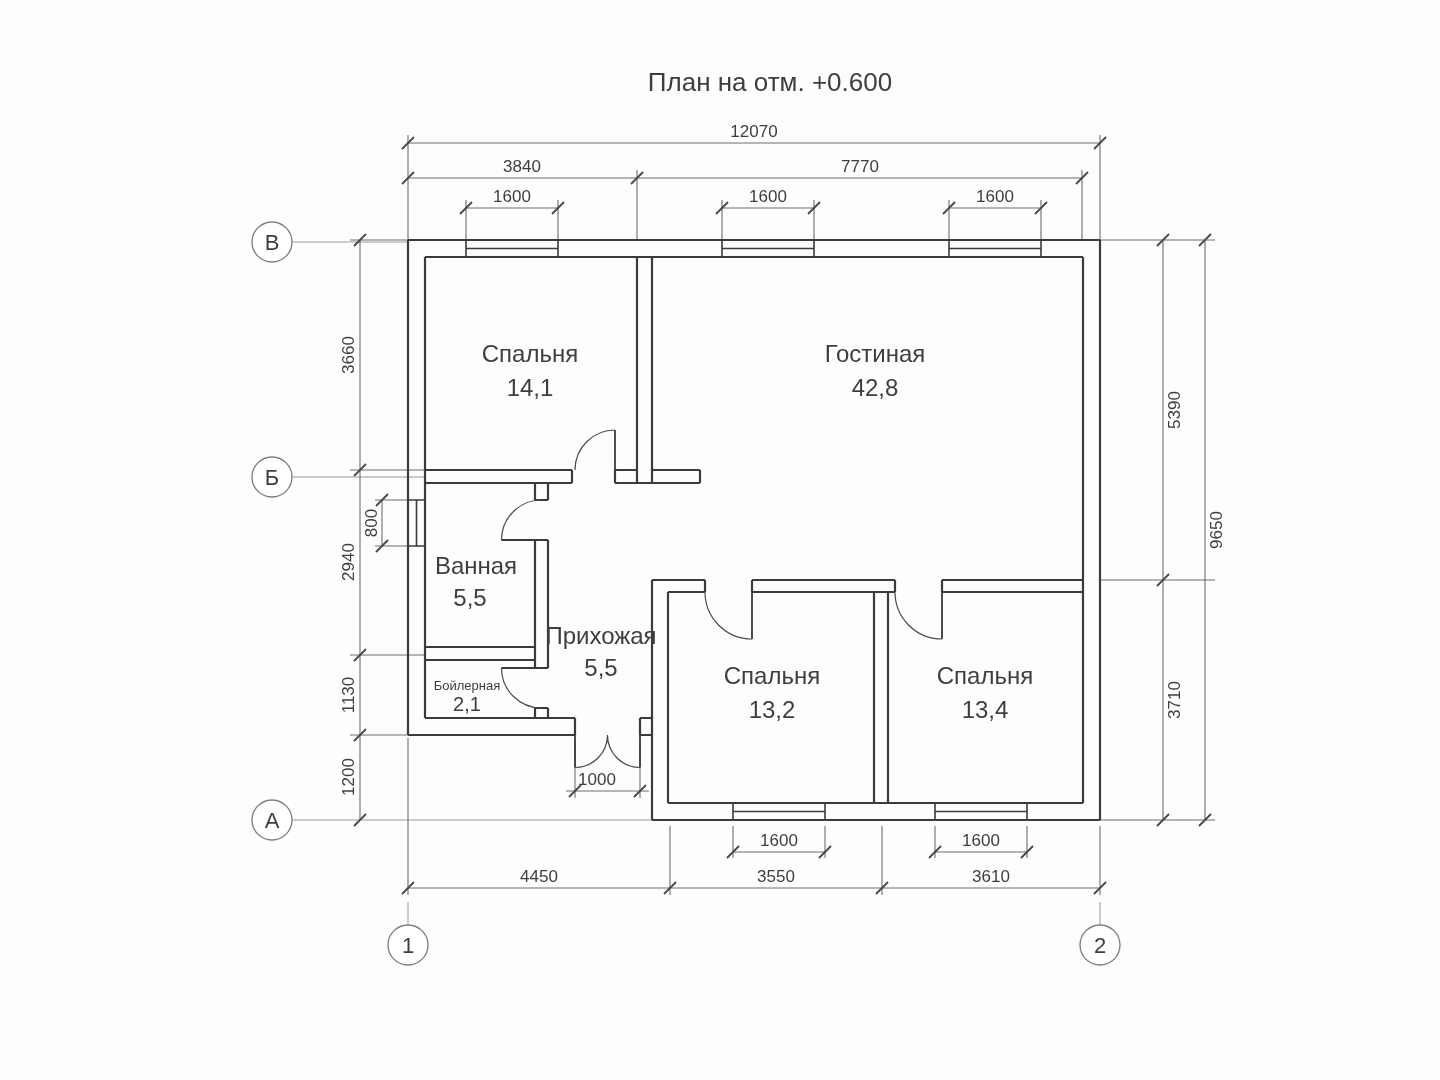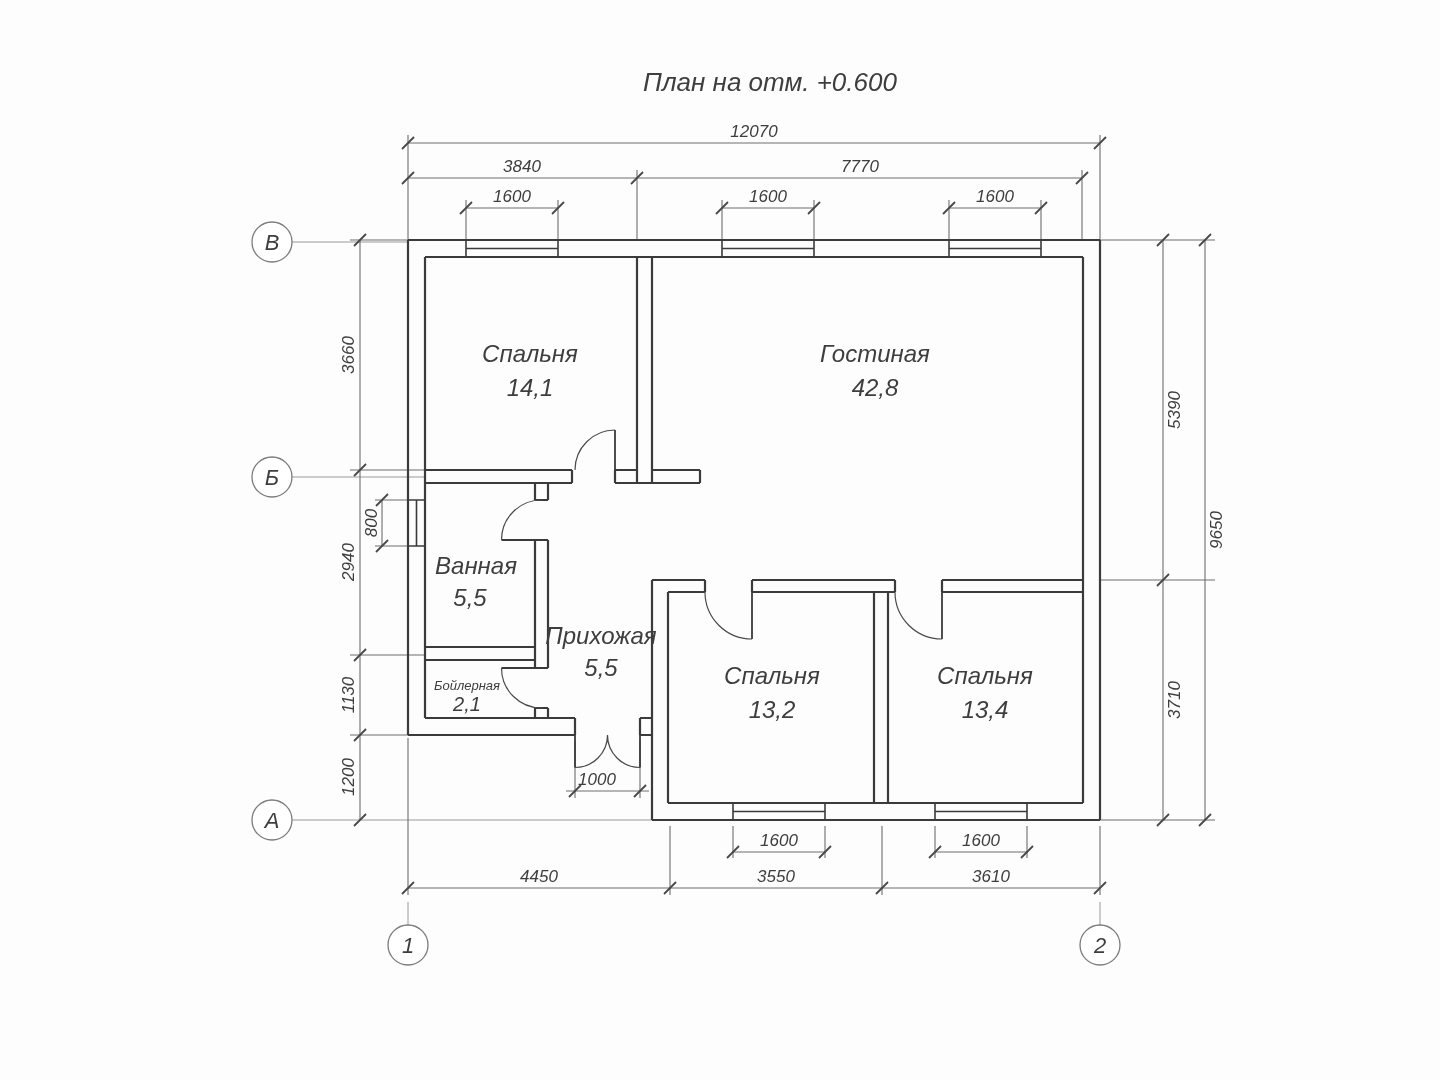--- a/index.html
+++ b/index.html
@@ -1,16 +1,16 @@
 <!DOCTYPE html>
 <html><head>
 <meta charset="utf-8">
 <style>
   html,body{margin:0;padding:0;background:#fdfdfd;}
-  .page{width:1436px;height:1080px;position:relative;background:#fdfdfd;overflow:hidden;font-style:italic;}
+  .page{width:1436px;height:1080px;position:relative;background:#fdfdfd;overflow:hidden;}
   svg{display:block;}
   text{font-family:"Liberation Sans","DejaVu Sans",sans-serif;fill:#3e3e3e;}
   .title{font-size:26px;}
   .dim{font-size:17px;}
   .room{font-size:24px;}
   .room-small{font-size:13px;}
   .area-small{font-size:20px;}
   .axis-letter{font-size:22px;}
 </style>
 </head>

